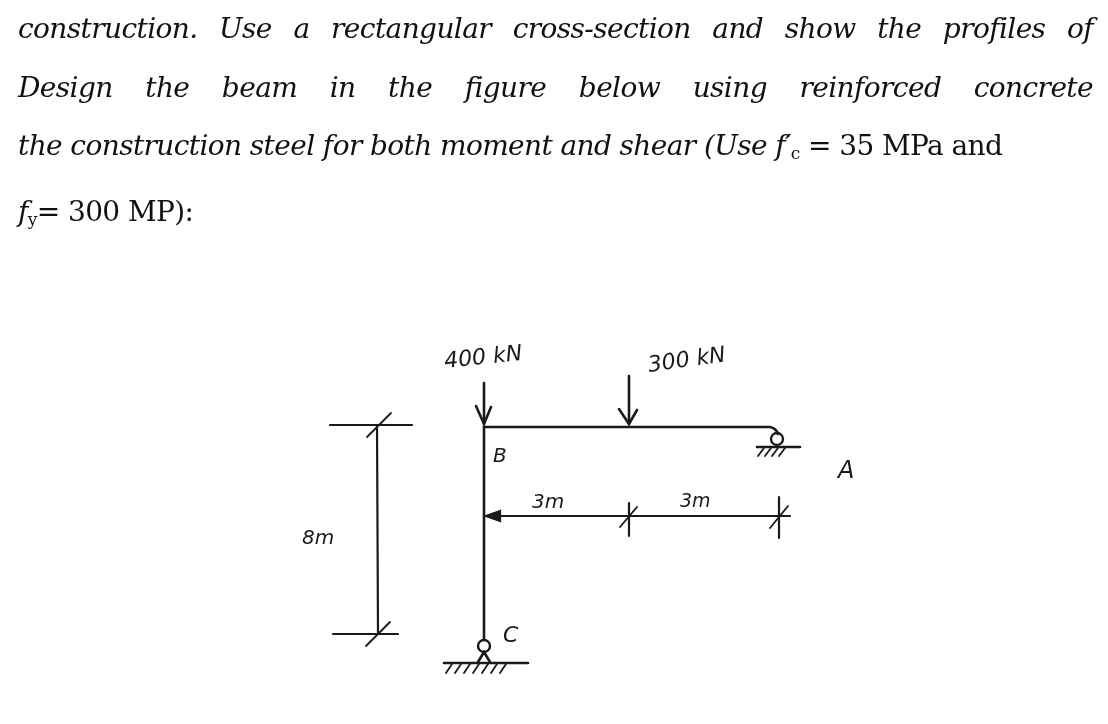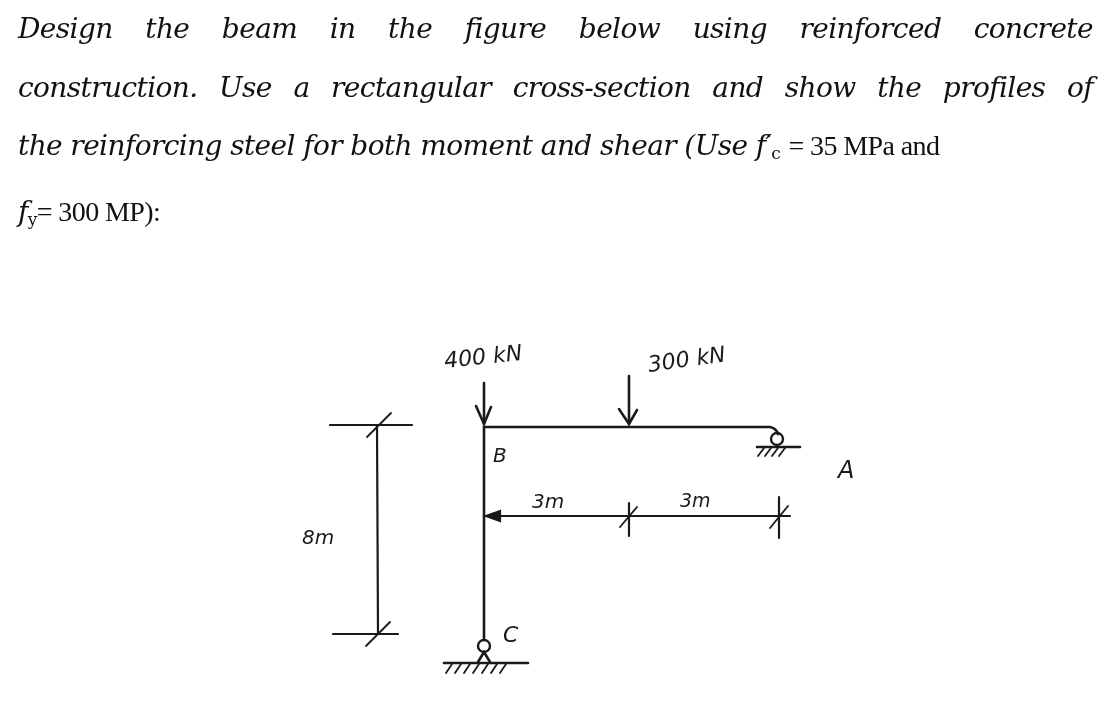--- a/index.html
+++ b/index.html
@@ -8,32 +8,32 @@
     font-family: "DejaVu Serif", "Liberation Serif", serif;
   }
   .problem {
     position: absolute; left: 18px; top: 0; width: 1075px;
     font-family: "DejaVu Serif", serif;
     font-style: italic; font-size: 28px; line-height: 58.5px; color: #111;
     letter-spacing: -0.6px;
   }
   .problem .line { display: block; white-space: nowrap; }
   .problem .line.j { text-align: justify; text-align-last: justify; }
-  .upright { font-style: normal; font-family: Liberation Serif, serif; }
+  .upright { font-style: normal; }
   .sub { font-size: 17px; font-style: normal; vertical-align: -4px; }
   .figure { position: absolute; left: 0; top: 0; width: 1108px; height: 724px; }
   .hand { font-family: "DejaVu Sans", sans-serif; fill: #1a1a1a; font-style: italic; }
 </style>
 </head>
 <body>
 
 <div class="problem">
+  <span class="line j">construction. Use a rectangular cross-section and show the profiles of</span>
   <span class="line j">Design the beam in the figure below using reinforced concrete</span>
-  <span class="line j">construction. Use a rectangular cross-section and show the profiles of</span>
-  <span class="line"><span>the reinforcing steel for both moment and shear (Use</span> <span>f′</span><span class="sub">c</span> <span class="upright">= 35 MPa and</span></span>
+  <span class="line"><span>the construction steel for both moment and shear (Use</span> <span>f′</span><span class="sub">c</span> <span class="upright">= 35 MPa and</span></span>
   <span class="line"><span>f</span><span class="sub">y</span><span class="upright">= 300 MP):</span></span>
 </div>
 
 <svg class="figure" viewBox="0 0 1108 724" xmlns="http://www.w3.org/2000/svg">
   <g stroke="#1a1a1a" stroke-width="2.6" fill="none" stroke-linecap="round">
 
     <line x1="484" y1="427" x2="484" y2="640"></line>
 
     <path d="M484 427 L770 427 Q776 428 778 434"></path>
 

